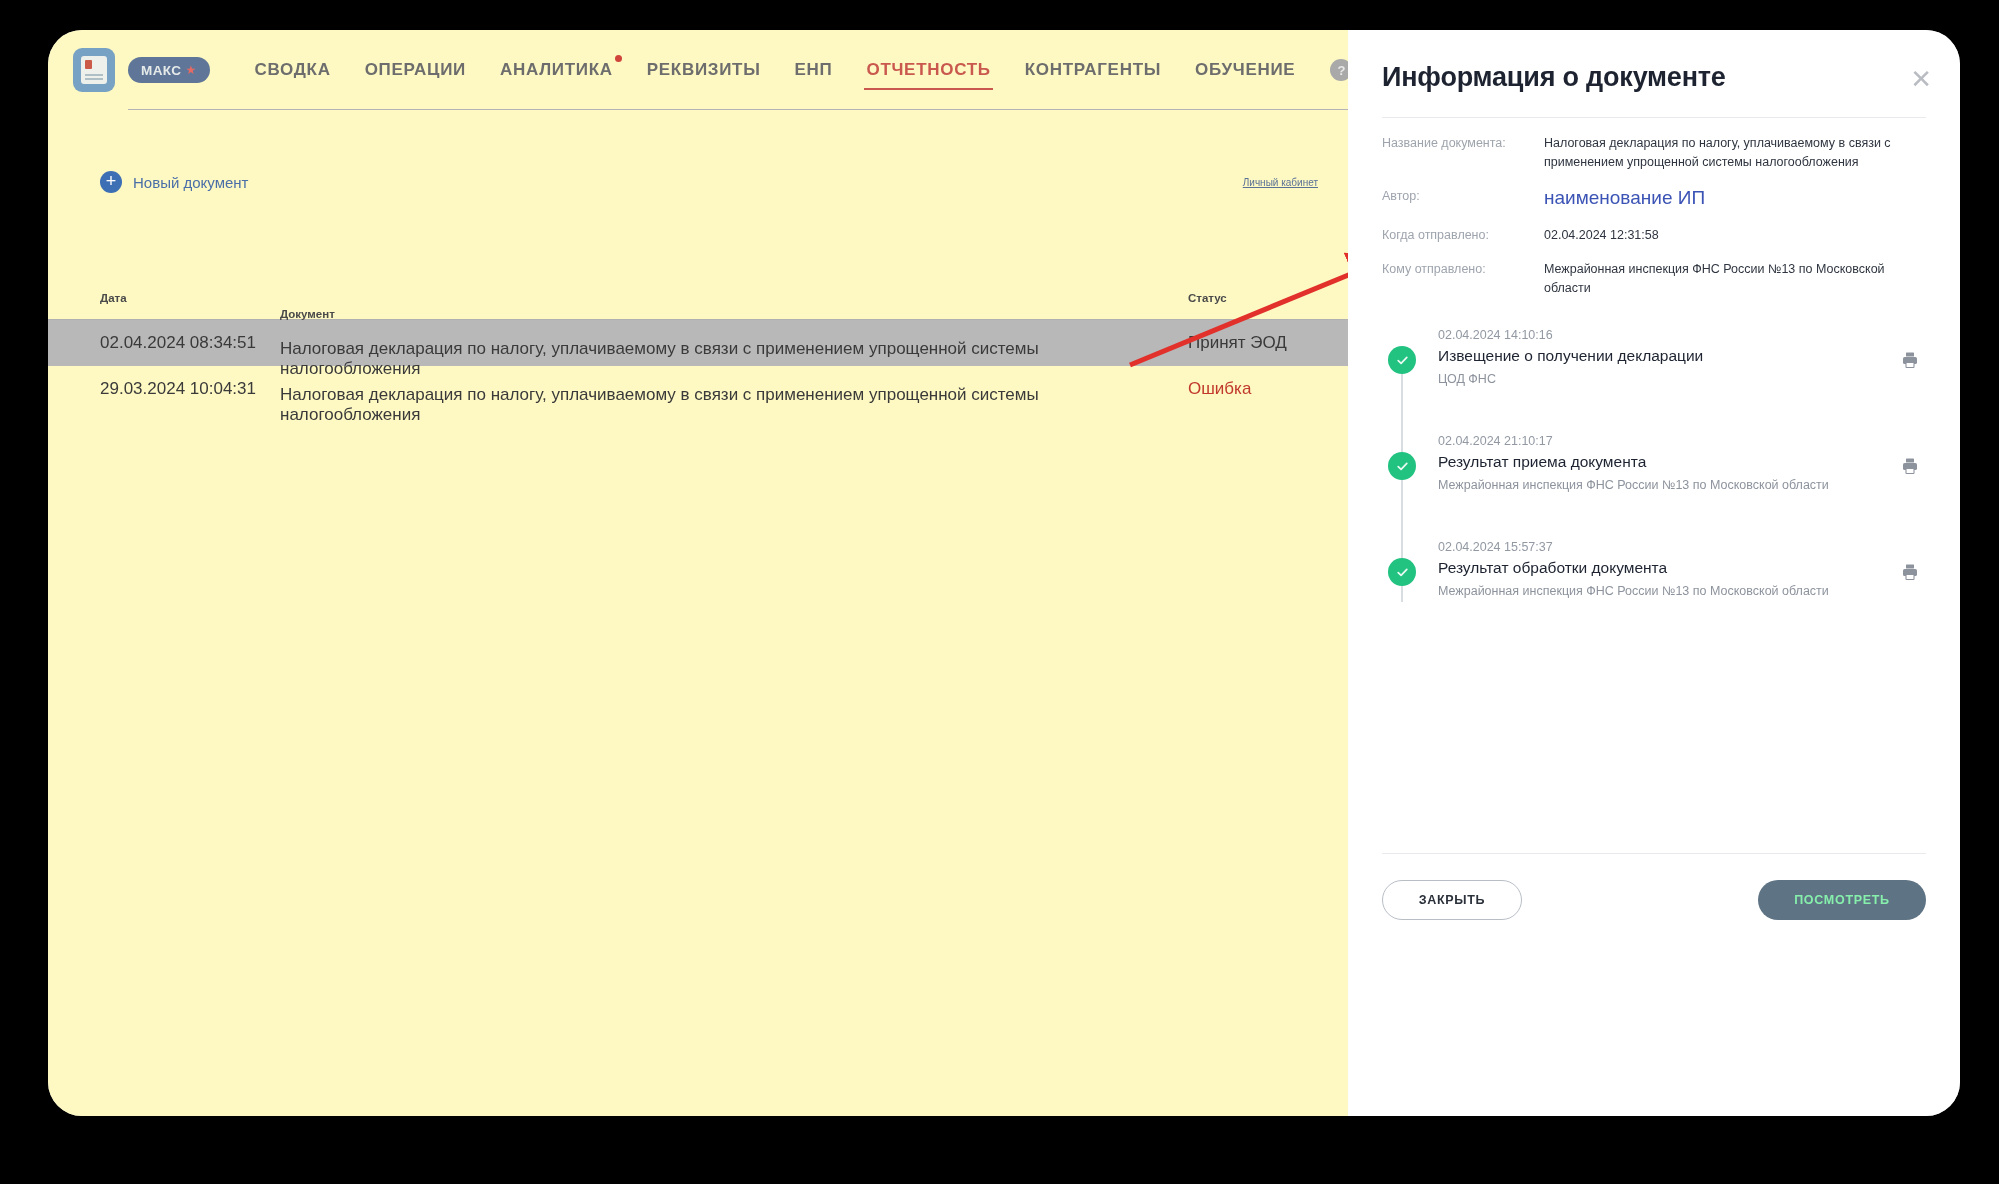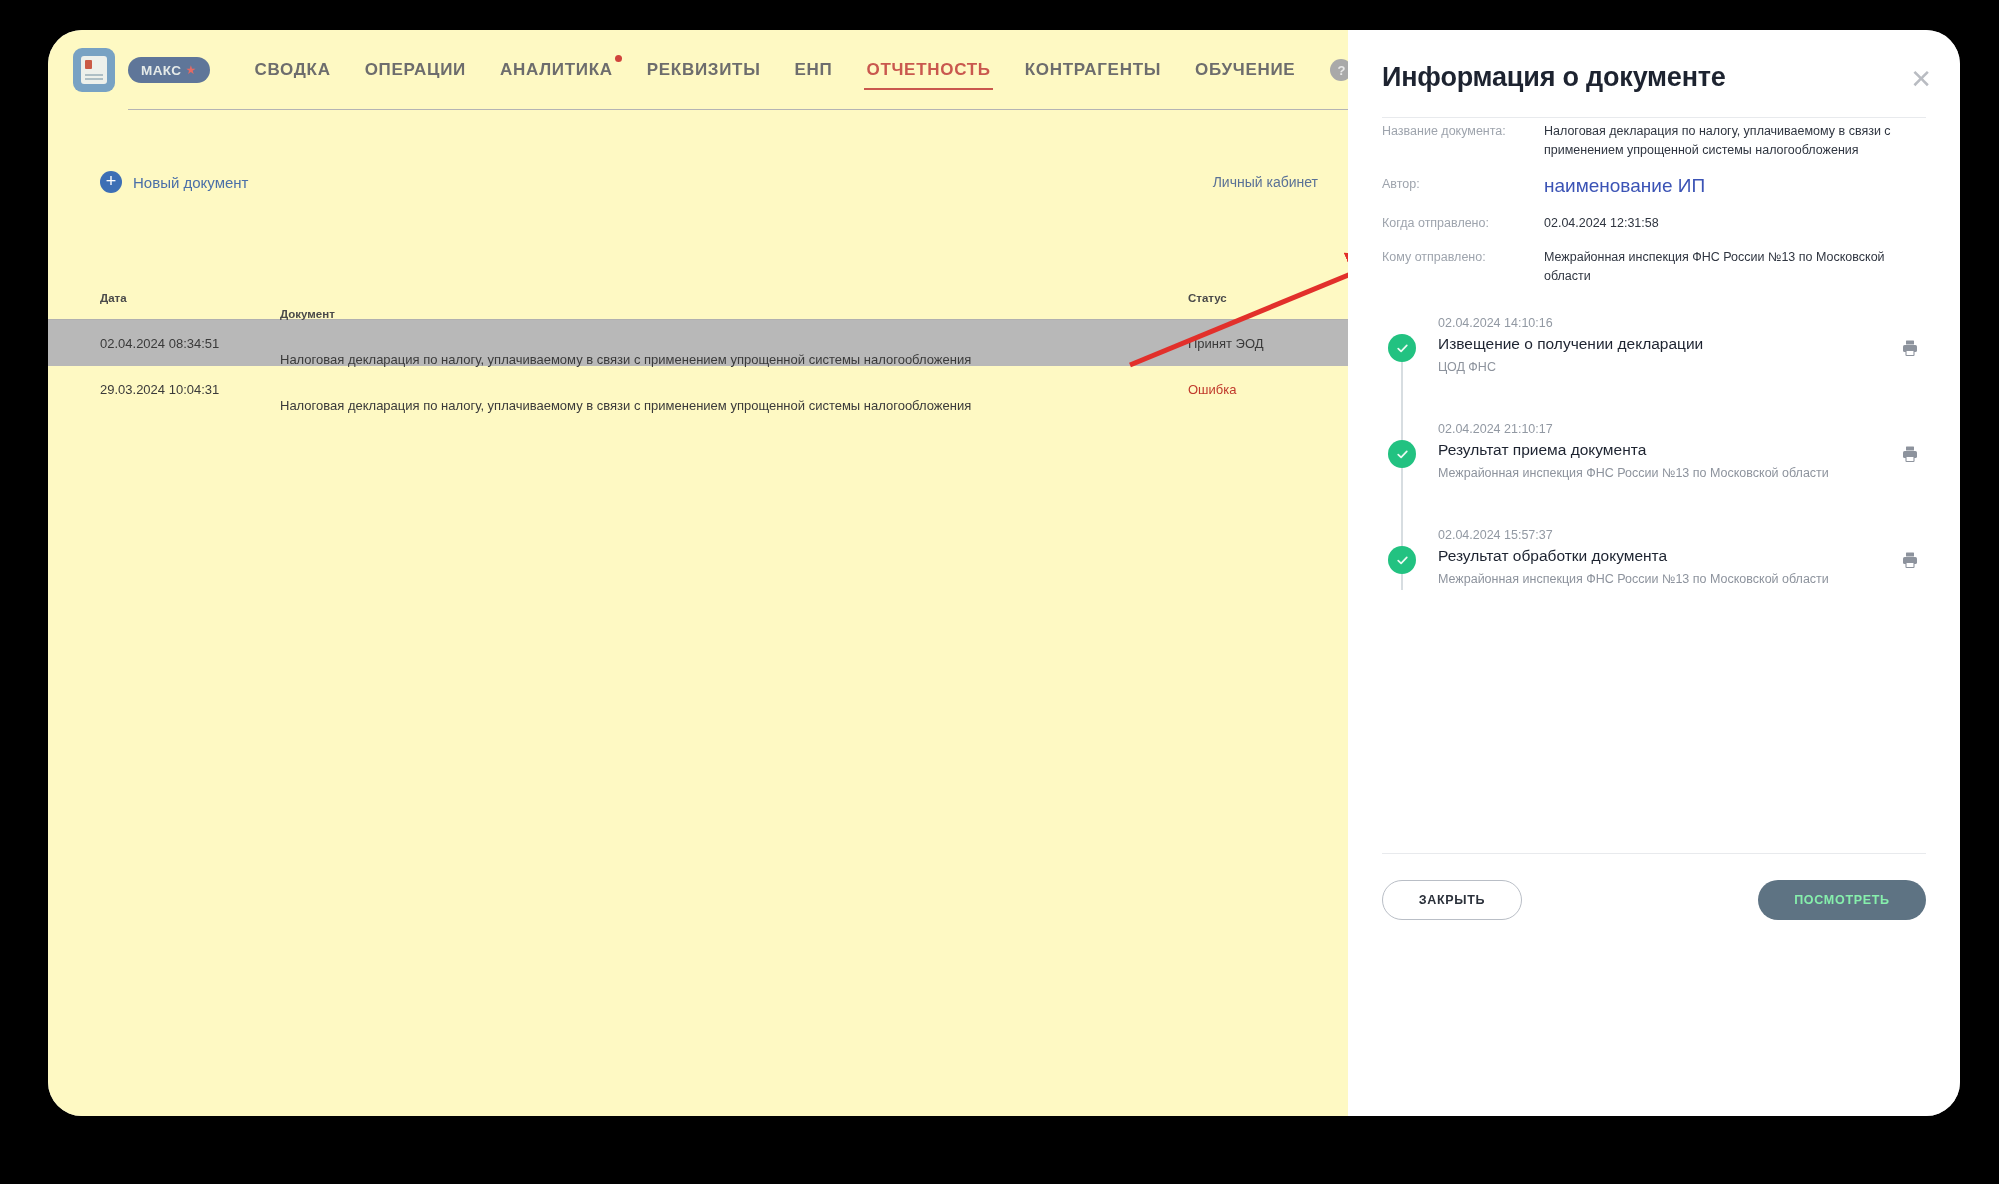--- a/index.html
+++ b/index.html
@@ -152,35 +152,36 @@
     border-radius: 50%;
     background: #3d6fb5;
     color: #fff;
     display: flex; align-items: center; justify-content: center;
     font-size: 18px; line-height: 1;
     font-weight: 400;
     padding-bottom: 2px;
   }
   .cabinet-link {
     color: #5a7196;
-    font-size: 14px;
-    cursor: pointer;
+    font-size: 10px;
+    cursor: pointer;
+    text-decoration: underline;
   }
 
   
   .table {
     position: absolute;
     left: 0; top: 246px;
     width: 100%;
   }
   .t-row {
     display: flex;
     align-items: center;
     padding: 0 30px 0 52px;
-    font-size: 13px;
+    font-size: 17px;
     color: #3a3a3a;
     height: 46px;
   }
   .t-head {
     height: 44px;
     color: #4a4a4a;
     font-weight: 700;
     font-size: 11.5px;
     border-bottom: 1px solid #b0b0b0;
   }
@@ -235,21 +236,21 @@
     margin-top: 4px;
     margin-right: -6px;
   }
   .panel-divider {
     margin-top: 24px;
     height: 1px;
     background: #e8eaed;
   }
 
   
-  .fields { margin-top: 4px; }
+  .fields { margin-top: 16px; }
   .field {
     display: flex;
     margin-bottom: 14px;
     line-height: 1.55;
   }
   .f-label {
     flex: 0 0 162px;
     font-size: 12.5px;
     color: #9ea4ad;
   }

